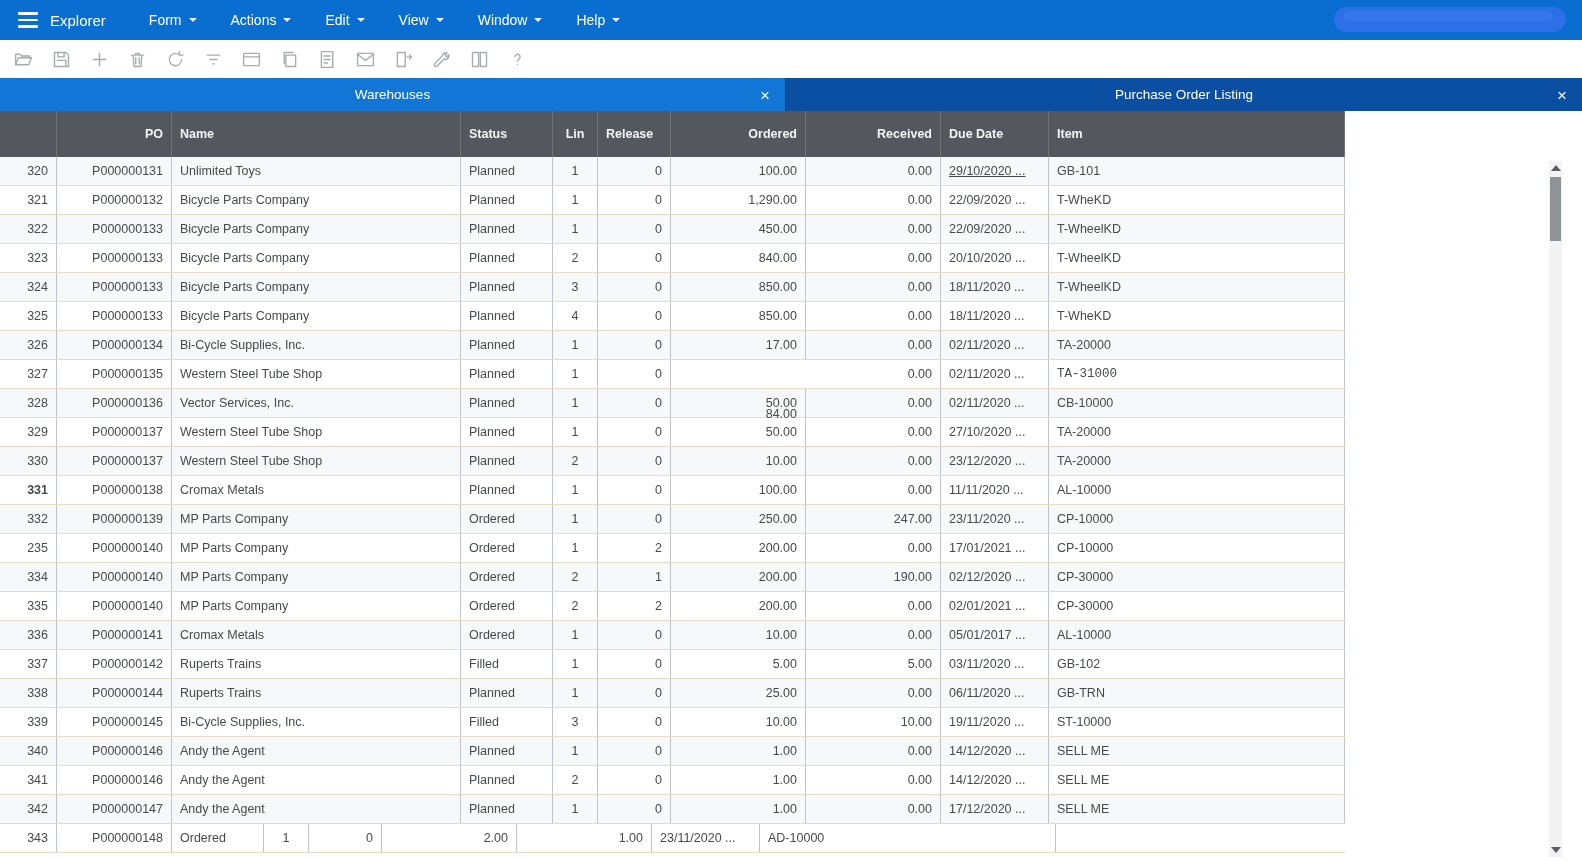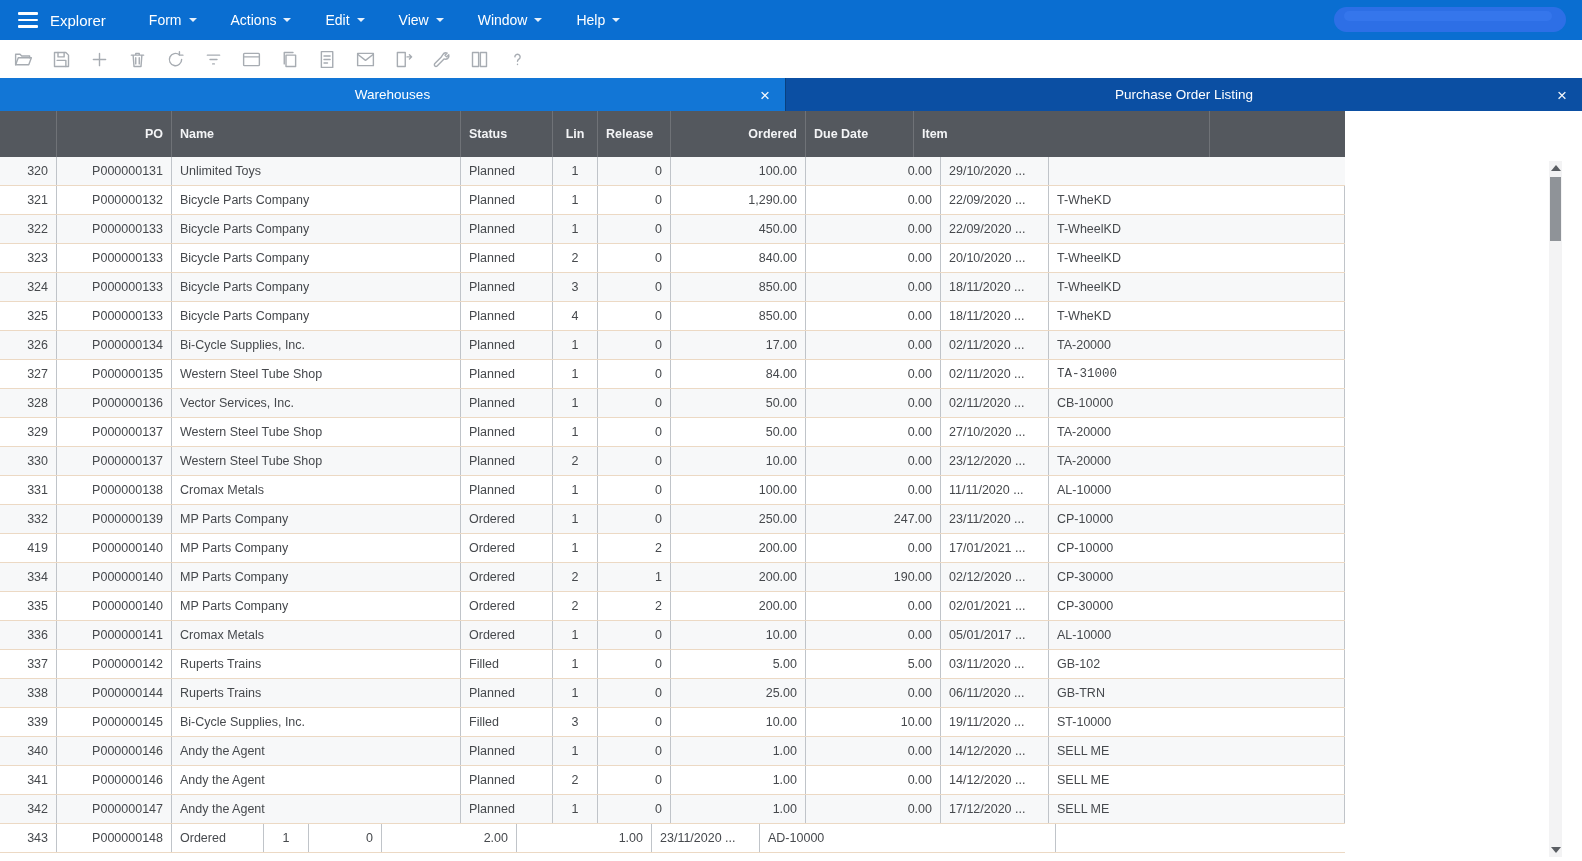--- a/index.html
+++ b/index.html
@@ -200,34 +200,36 @@
 <div class="content">
   <div class="grid">
     <div class="grid-header" id="grid-header">
         <div class="hcell align-right" style="width: 57px;"></div>
         <div class="hcell align-right" style="width: 115px;">PO</div>
         <div class="hcell align-left" style="width: 289px;">Name</div>
         <div class="hcell align-left" style="width: 92px;">Status</div>
         <div class="hcell align-center" style="width: 45px;">Lin</div>
         <div class="hcell align-left" style="width: 73px;">Release</div>
         <div class="hcell align-right" style="width: 135px;">Ordered</div>
+        <div class="hcell align-right" style="width: 135px;">Received</div>
         <div class="hcell align-left" style="width: 108px;">Due Date</div>
         <div class="hcell align-left" style="width: 296px;">Item</div>
       </div>
     <div class="grid-body" id="grid-body">
         <div class="grow">
           <div class="cell align-right" style="width: 57px;">320</div>
           <div class="cell align-right" style="width: 115px;">P000000131</div>
           <div class="cell align-left" style="width: 289px;">Unlimited Toys</div>
           <div class="cell align-left" style="width: 92px;">Planned</div>
           <div class="cell align-center" style="width: 45px;">1</div>
           <div class="cell align-right" style="width: 73px;">0</div>
           <div class="cell align-right" style="width: 135px;">100.00</div>
           <div class="cell align-right" style="width: 135px;">0.00</div>
-          <div class="cell align-left" style="width: 108px;">29/10/2020 ...</div>
+          <div class="cell align-left" style="width: 108px; text-decoration: underline;">29/10/2020 ...</div>
+          <div class="cell align-left" style="width: 296px;">GB-101</div>
         </div>
         <div class="grow">
           <div class="cell align-right" style="width: 57px;">321</div>
           <div class="cell align-right" style="width: 115px;">P000000132</div>
           <div class="cell align-left" style="width: 289px;">Bicycle Parts Company</div>
           <div class="cell align-left" style="width: 92px;">Planned</div>
           <div class="cell align-center" style="width: 45px;">1</div>
           <div class="cell align-right" style="width: 73px;">0</div>
           <div class="cell align-right" style="width: 135px;">1,290.00</div>
           <div class="cell align-right" style="width: 135px;">0.00</div>
@@ -294,21 +296,21 @@
           <div class="cell align-left" style="width: 108px;">02/11/2020 ...</div>
           <div class="cell align-left" style="width: 296px;">TA-20000</div>
         </div>
         <div class="grow">
           <div class="cell align-right" style="width: 57px;">327</div>
           <div class="cell align-right" style="width: 115px;">P000000135</div>
           <div class="cell align-left" style="width: 289px;">Western Steel Tube Shop</div>
           <div class="cell align-left" style="width: 92px;">Planned</div>
           <div class="cell align-center" style="width: 45px;">1</div>
           <div class="cell align-right" style="width: 73px;">0</div>
-          <div class="cell align-right" style="width: 135px;">84.00</div>
+          <div class="cell align-right" style="width: 135px; margin-top: 40px;">84.00</div>
           <div class="cell align-right" style="width: 135px;">0.00</div>
           <div class="cell align-left" style="width: 108px;">02/11/2020 ...</div>
           <div class="cell align-left" style="width: 296px; font-family: Liberation Mono, monospace;">TA-31000</div>
         </div>
         <div class="grow">
           <div class="cell align-right" style="width: 57px;">328</div>
           <div class="cell align-right" style="width: 115px;">P000000136</div>
           <div class="cell align-left" style="width: 289px;">Vector Services, Inc.</div>
           <div class="cell align-left" style="width: 92px;">Planned</div>
           <div class="cell align-center" style="width: 45px;">1</div>
@@ -336,21 +338,21 @@
           <div class="cell align-left" style="width: 289px;">Western Steel Tube Shop</div>
           <div class="cell align-left" style="width: 92px;">Planned</div>
           <div class="cell align-center" style="width: 45px;">2</div>
           <div class="cell align-right" style="width: 73px;">0</div>
           <div class="cell align-right" style="width: 135px;">10.00</div>
           <div class="cell align-right" style="width: 135px;">0.00</div>
           <div class="cell align-left" style="width: 108px;">23/12/2020 ...</div>
           <div class="cell align-left" style="width: 296px;">TA-20000</div>
         </div>
         <div class="grow">
-          <div class="cell align-right" style="width: 57px;">331</div>
+          <div class="cell align-right" style="width: 57px; font-weight: bold;">331</div>
           <div class="cell align-right" style="width: 115px; text-align: center;">P000000138</div>
           <div class="cell align-left" style="width: 289px;">Cromax Metals</div>
           <div class="cell align-left" style="width: 92px;">Planned</div>
           <div class="cell align-center" style="width: 45px;">1</div>
           <div class="cell align-right" style="width: 73px;">0</div>
           <div class="cell align-right" style="width: 135px;">100.00</div>
           <div class="cell align-right" style="width: 135px;">0.00</div>
           <div class="cell align-left" style="width: 108px;">11/11/2020 ...</div>
           <div class="cell align-left" style="width: 296px;">AL-10000</div>
         </div>
@@ -360,21 +362,21 @@
           <div class="cell align-left" style="width: 289px;">MP Parts Company</div>
           <div class="cell align-left" style="width: 92px;">Ordered</div>
           <div class="cell align-center" style="width: 45px;">1</div>
           <div class="cell align-right" style="width: 73px;">0</div>
           <div class="cell align-right" style="width: 135px;">250.00</div>
           <div class="cell align-right" style="width: 135px;">247.00</div>
           <div class="cell align-left" style="width: 108px;">23/11/2020 ...</div>
           <div class="cell align-left" style="width: 296px;">CP-10000</div>
         </div>
         <div class="grow">
-          <div class="cell align-right" style="width: 57px;">419</div>
+          <div class="cell align-right" style="width: 57px;">235</div>
           <div class="cell align-right" style="width: 115px;">P000000140</div>
           <div class="cell align-left" style="width: 289px;">MP Parts Company</div>
           <div class="cell align-left" style="width: 92px;">Ordered</div>
           <div class="cell align-center" style="width: 45px;">1</div>
           <div class="cell align-right" style="width: 73px;">2</div>
           <div class="cell align-right" style="width: 135px;">200.00</div>
           <div class="cell align-right" style="width: 135px;">0.00</div>
           <div class="cell align-left" style="width: 108px;">17/01/2021 ...</div>
           <div class="cell align-left" style="width: 296px;">CP-10000</div>
         </div>

